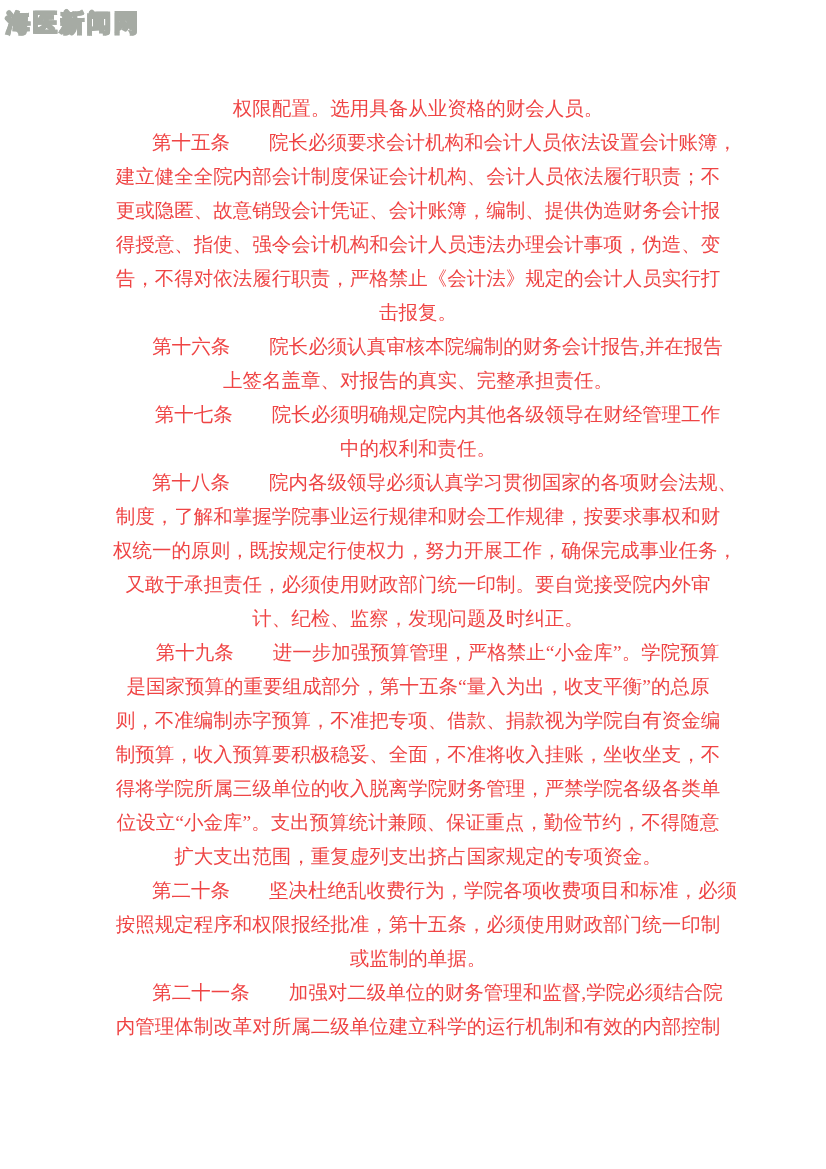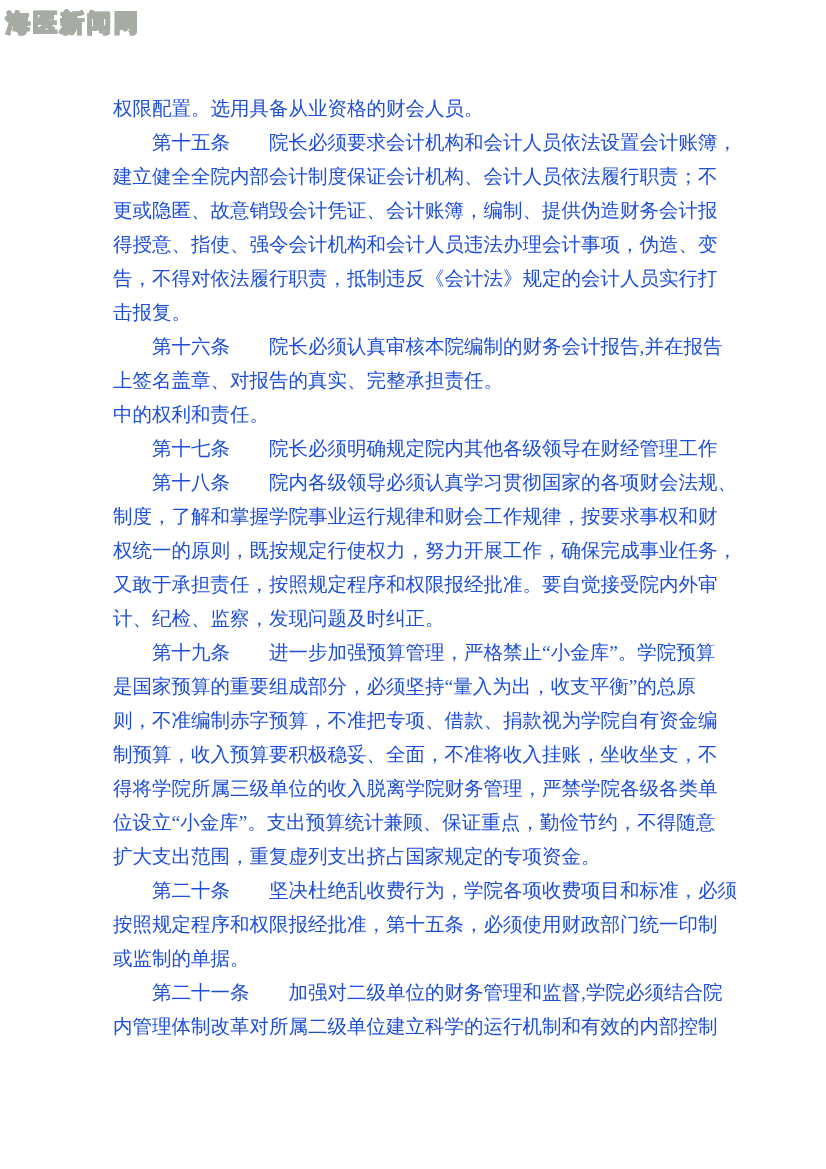--- a/index.html
+++ b/index.html
@@ -35,52 +35,53 @@
     position: absolute;
     left: 113px;
     top: 92px;
     width: 610px;
   }
   .line {
     font-family: "Liberation Serif", "DejaVu Serif", serif;
     font-size: 19.5px;
     line-height: 34px;
     height: 34px;
-    color: #1d4ed8;
+    color: #ef4444;
     white-space: nowrap;
     letter-spacing: 0;
+    text-align: center;
   }
   .line.indent {
     text-indent: 39px;
   }
 </style>
 </head>
 <body>
 
 <div class="page">
   <div class="watermark">海医新闻网</div>
   <div class="doc" id="doc-body">
       <div class="line">权限配置。选用具备从业资格的财会人员。</div>
       <div class="line indent">第十五条　　院长必须要求会计机构和会计人员依法设置会计账簿，</div>
       <div class="line">建立健全全院内部会计制度保证会计机构、会计人员依法履行职责；不</div>
       <div class="line">更或隐匿、故意销毁会计凭证、会计账簿，编制、提供伪造财务会计报</div>
       <div class="line">得授意、指使、强令会计机构和会计人员违法办理会计事项，伪造、变</div>
-      <div class="line">告，不得对依法履行职责，抵制违反《会计法》规定的会计人员实行打</div>
+      <div class="line">告，不得对依法履行职责，严格禁止《会计法》规定的会计人员实行打</div>
       <div class="line">击报复。</div>
       <div class="line indent">第十六条　　院长必须认真审核本院编制的财务会计报告,并在报告</div>
       <div class="line">上签名盖章、对报告的真实、完整承担责任。</div>
+      <div class="line indent">第十七条　　院长必须明确规定院内其他各级领导在财经管理工作</div>
       <div class="line">中的权利和责任。</div>
-      <div class="line indent">第十七条　　院长必须明确规定院内其他各级领导在财经管理工作</div>
       <div class="line indent">第十八条　　院内各级领导必须认真学习贯彻国家的各项财会法规、</div>
       <div class="line">制度，了解和掌握学院事业运行规律和财会工作规律，按要求事权和财</div>
       <div class="line">权统一的原则，既按规定行使权力，努力开展工作，确保完成事业任务，</div>
-      <div class="line">又敢于承担责任，按照规定程序和权限报经批准。要自觉接受院内外审</div>
+      <div class="line">又敢于承担责任，必须使用财政部门统一印制。要自觉接受院内外审</div>
       <div class="line">计、纪检、监察，发现问题及时纠正。</div>
       <div class="line indent">第十九条　　进一步加强预算管理，严格禁止“小金库”。学院预算</div>
-      <div class="line">是国家预算的重要组成部分，必须坚持“量入为出，收支平衡”的总原</div>
+      <div class="line">是国家预算的重要组成部分，第十五条“量入为出，收支平衡”的总原</div>
       <div class="line">则，不准编制赤字预算，不准把专项、借款、捐款视为学院自有资金编</div>
       <div class="line">制预算，收入预算要积极稳妥、全面，不准将收入挂账，坐收坐支，不</div>
       <div class="line">得将学院所属三级单位的收入脱离学院财务管理，严禁学院各级各类单</div>
       <div class="line">位设立“小金库”。支出预算统计兼顾、保证重点，勤俭节约，不得随意</div>
       <div class="line">扩大支出范围，重复虚列支出挤占国家规定的专项资金。</div>
       <div class="line indent">第二十条　　坚决杜绝乱收费行为，学院各项收费项目和标准，必须</div>
       <div class="line">按照规定程序和权限报经批准，第十五条，必须使用财政部门统一印制</div>
       <div class="line">或监制的单据。</div>
       <div class="line indent">第二十一条　　加强对二级单位的财务管理和监督,学院必须结合院</div>
       <div class="line">内管理体制改革对所属二级单位建立科学的运行机制和有效的内部控制</div>

